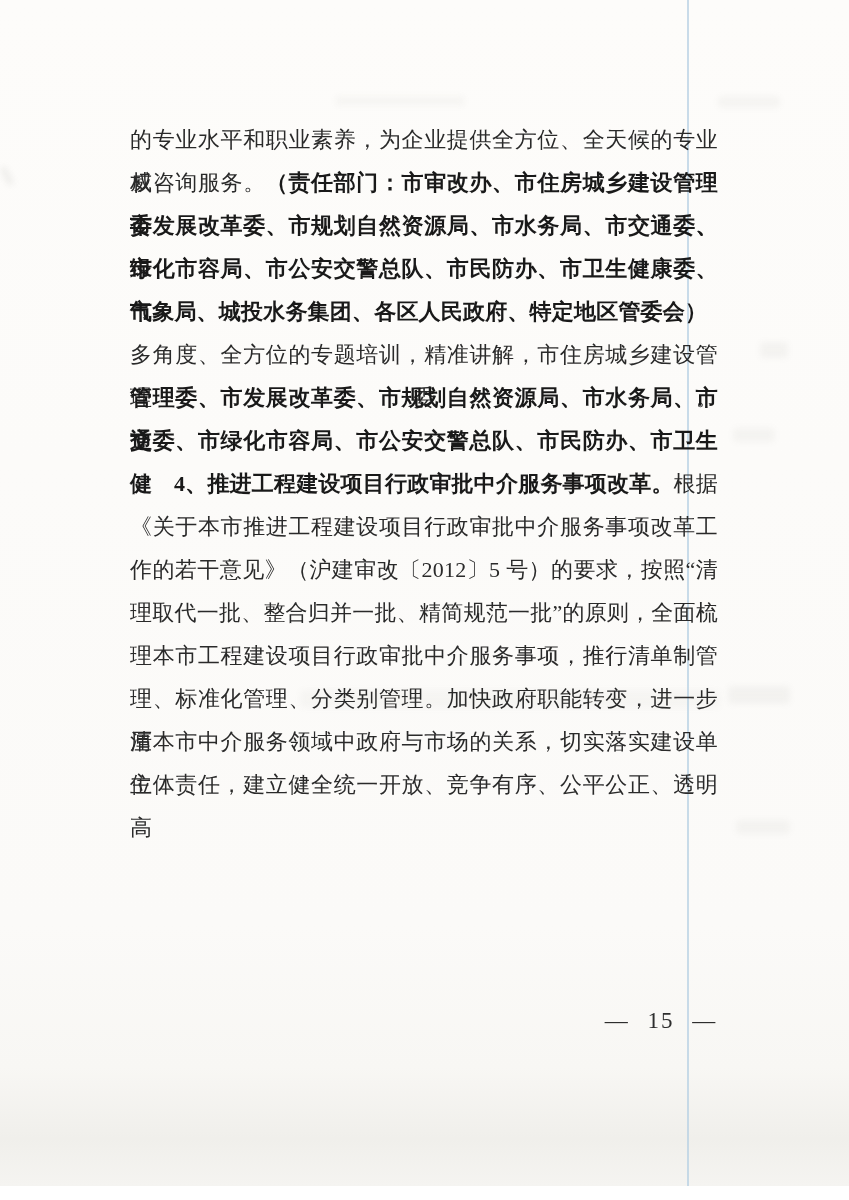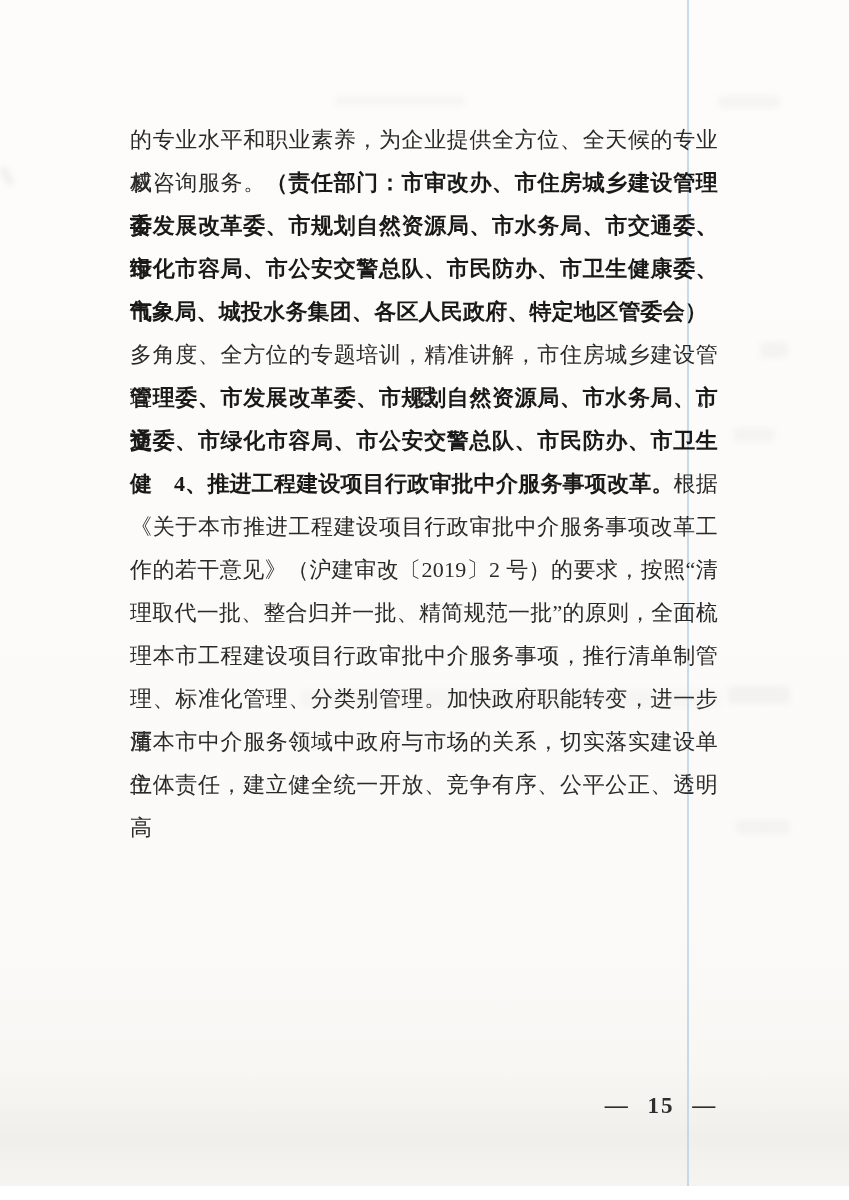--- a/index.html
+++ b/index.html
@@ -22,23 +22,23 @@
   }
   .line{
     height:43px;line-height:43px;font-size:22px;
     letter-spacing:.2px;
   }
   .line.j{text-align:justify;text-align-last:justify;}
   .line.indent{text-indent:44px;}
   .seg{color:#2a2a2a;}
   .seg.b{font-weight:bold;color:#191919;margin-top:48px;}
   .page-number{
-    position:absolute;left:596px;top:1093px;width:130px;
+    position:absolute;left:596px;top:1008px;width:130px;
     font-size:23px;color:#2e2e2e;letter-spacing:2px;word-spacing:10px;
-    text-align:center;white-space:nowrap;font-weight:bold;
+    text-align:center;white-space:nowrap;
   }
   .sm{
     position:absolute;background:#93938b;opacity:.09;
     filter:blur(3px);border-radius:4px;pointer-events:none;
   }
   .bottom-strip{
     position:absolute;left:0;top:1186px;width:849px;height:14px;background:#ffffff;
   }
 </style>
 </head>
@@ -61,21 +61,21 @@
       <div class="line j"><span class="seg">的专业水平和职业素养，为企业提供全方位、全天候的专业权</span></div>
       <div class="line j"><span class="seg">威咨询服务。</span><span class="seg b">（责任部门：市审改办、市住房城乡建设管理委、</span></div>
       <div class="line j"><span class="seg b">市发展改革委、市规划自然资源局、市水务局、市交通委、市</span></div>
       <div class="line j"><span class="seg b">绿化市容局、市公安交警总队、市民防办、市卫生健康委、市</span></div>
       <div class="line"><span class="seg b">气象局、城投水务集团、各区人民政府、特定地区管委会）</span></div>
       <div class="line j"><span class="seg">多角度、全方位的专题培训，精准讲解，市住房城乡建设管理委。</span></div>
       <div class="line j"><span class="seg b">管理委、市发展改革委、市规划自然资源局、市水务局、市交</span></div>
       <div class="line j"><span class="seg b">通委、市绿化市容局、市公安交警总队、市民防办、市卫生健</span></div>
       <div class="line j indent"><span class="seg b">4、推进工程建设项目行政审批中介服务事项改革。</span><span class="seg">根据</span></div>
       <div class="line j"><span class="seg">《关于本市推进工程建设项目行政审批中介服务事项改革工</span></div>
-      <div class="line j"><span class="seg">作的若干意见》（沪建审改〔2019〕2 号）的要求，按照“清</span></div>
+      <div class="line j"><span class="seg">作的若干意见》（沪建审改〔2012〕5 号）的要求，按照“清</span></div>
       <div class="line j"><span class="seg">理取代一批、整合归并一批、精简规范一批”的原则，全面梳</span></div>
       <div class="line j"><span class="seg">理本市工程建设项目行政审批中介服务事项，推行清单制管</span></div>
       <div class="line j"><span class="seg">理、标准化管理、分类别管理。加快政府职能转变，进一步厘</span></div>
       <div class="line j"><span class="seg">清本市中介服务领域中政府与市场的关系，切实落实建设单位</span></div>
       <div class="line j"><span class="seg">主体责任，建立健全统一开放、竞争有序、公平公正、透明高</span></div>
     </main>
 
   <div class="page-number">— 15 —</div>
 </div>
 

